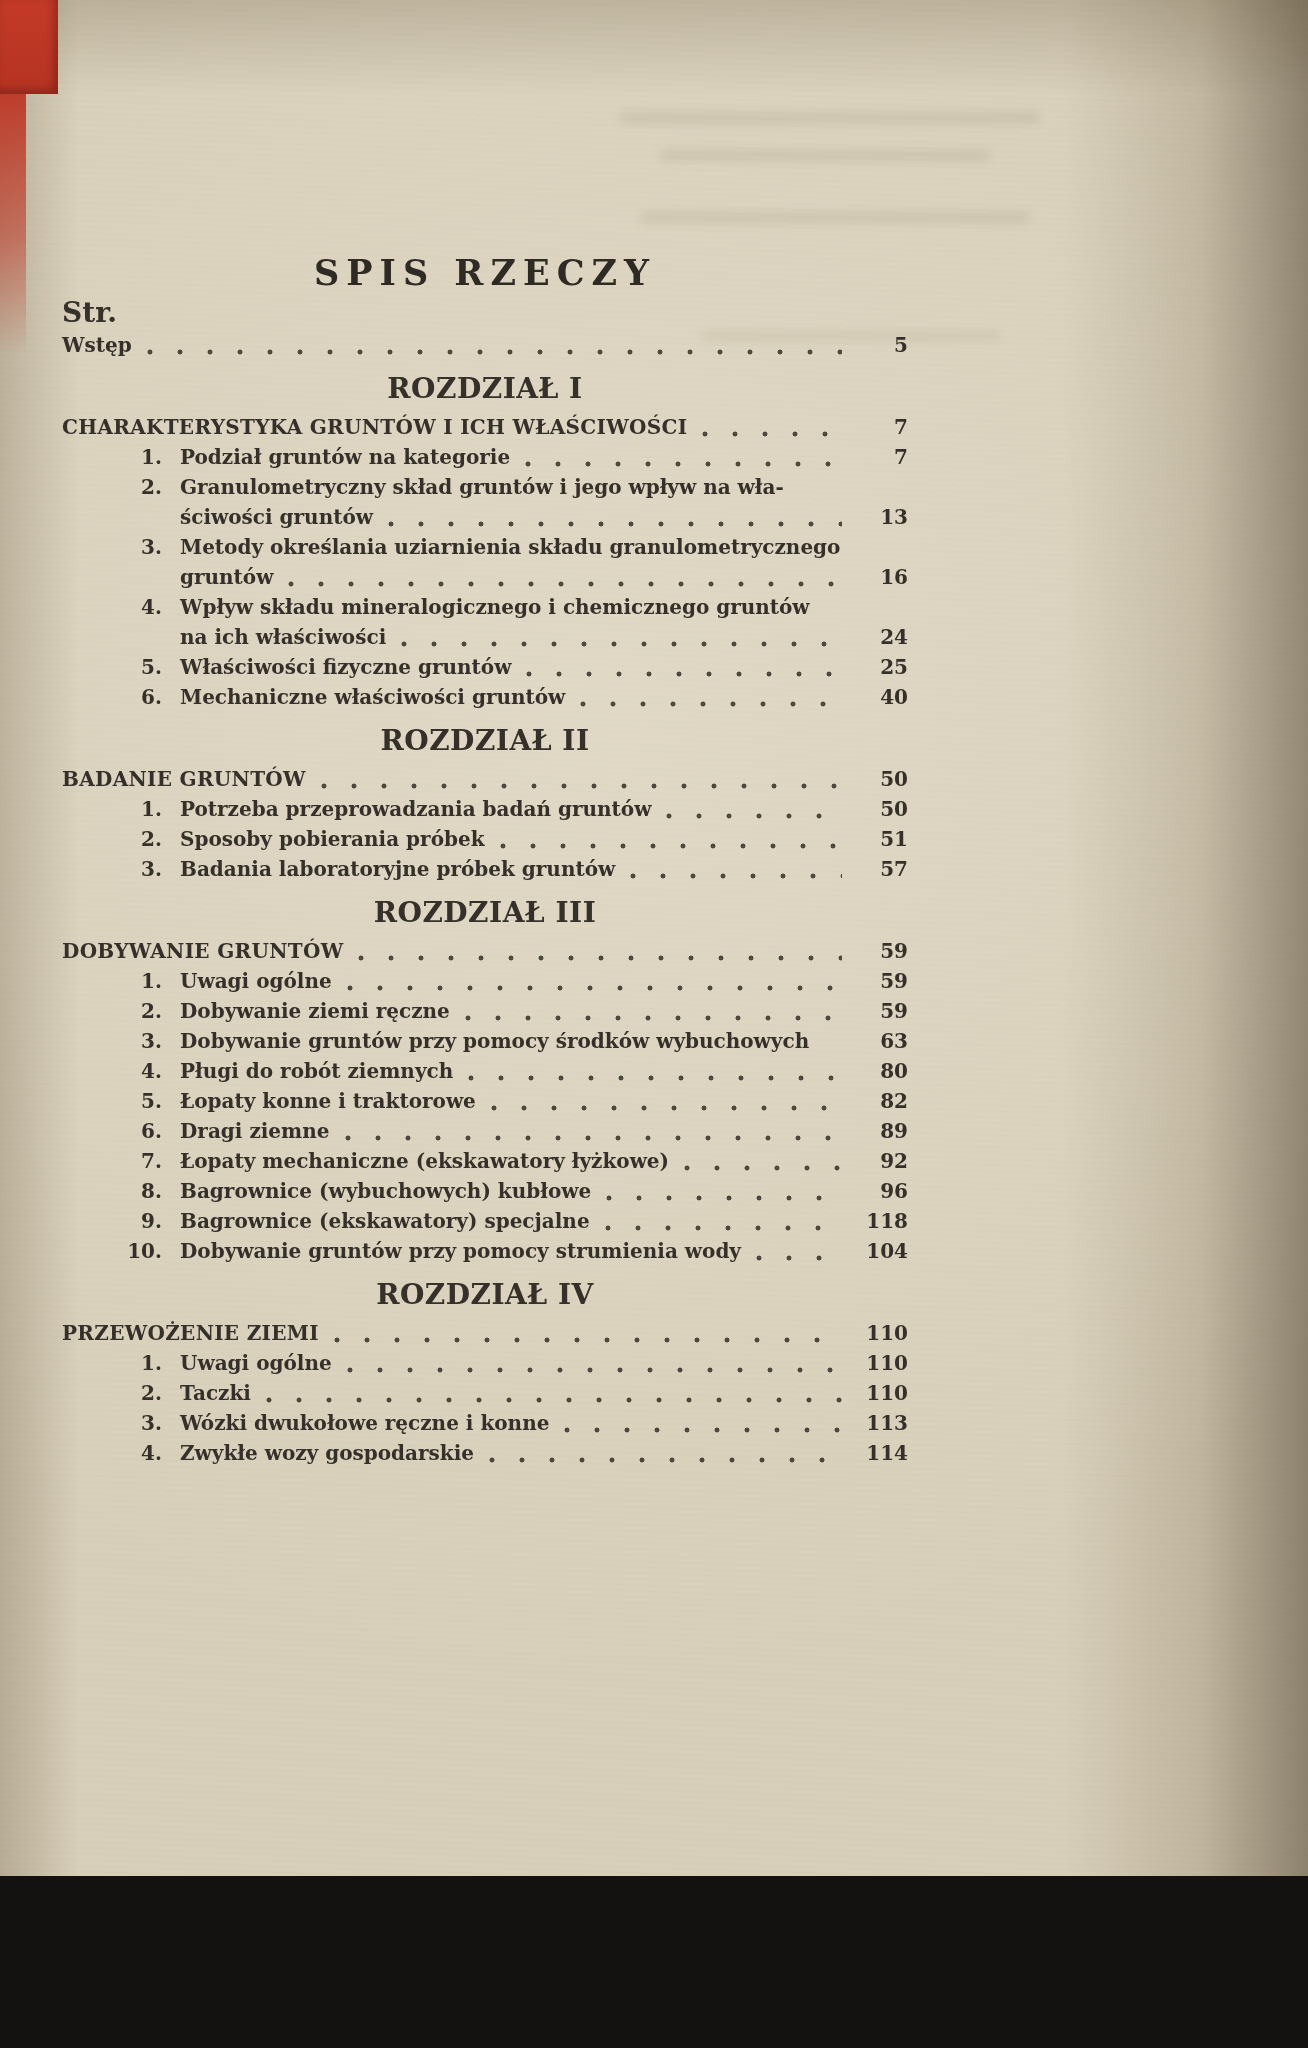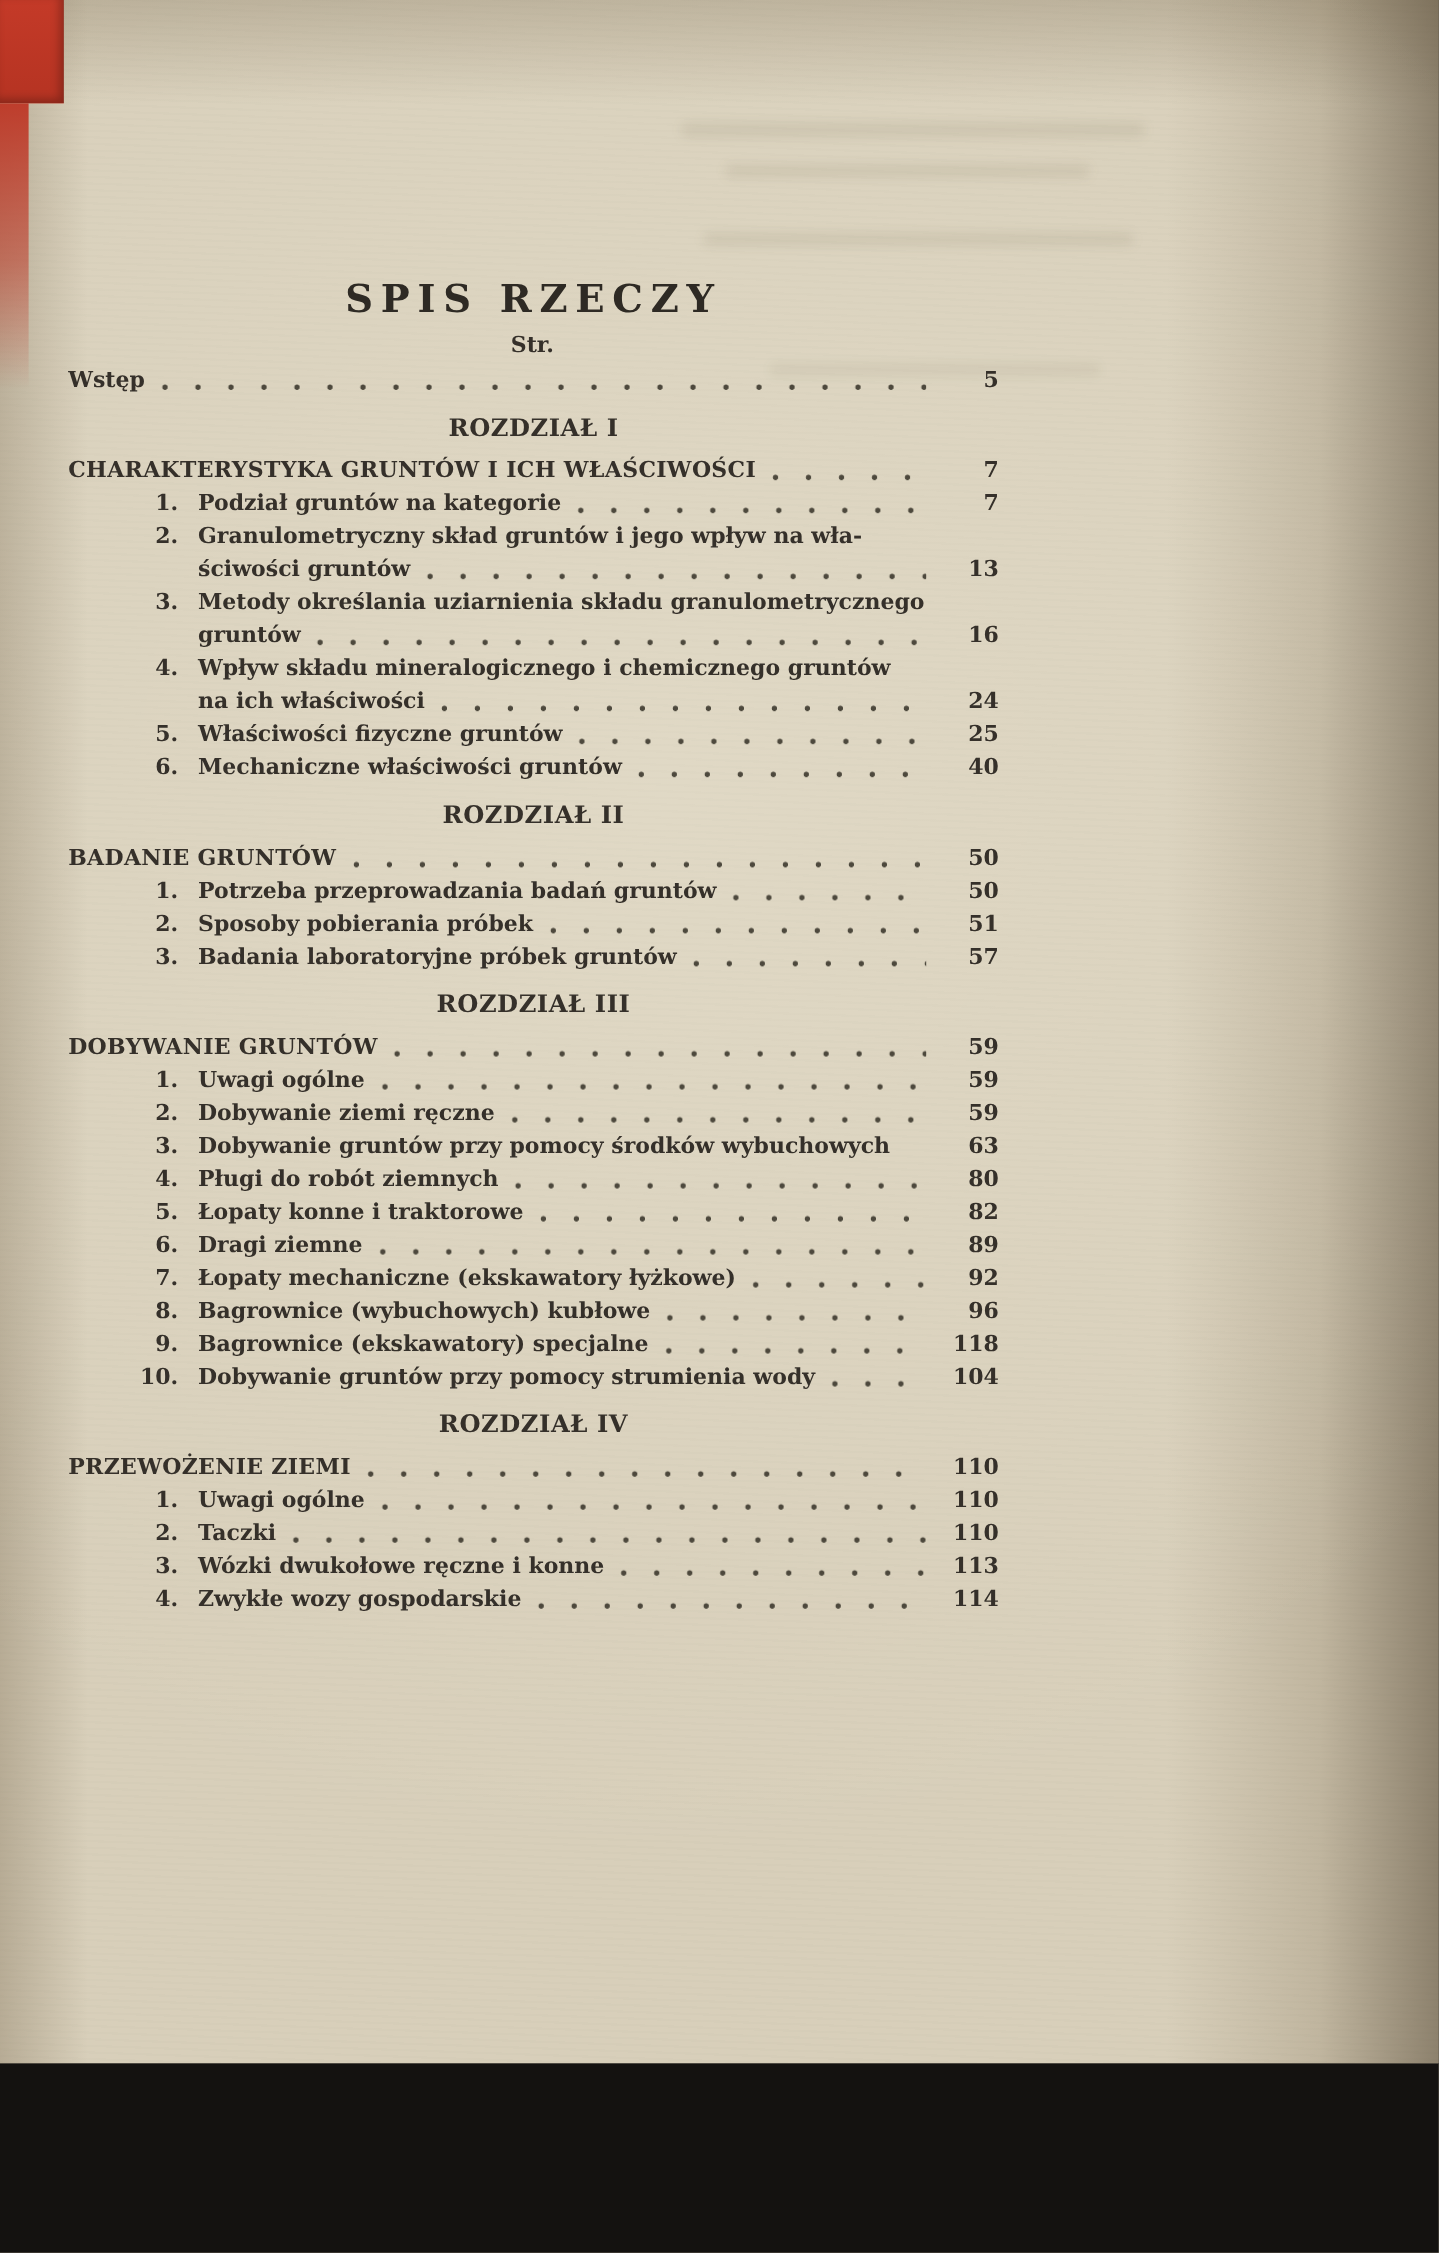--- a/index.html
+++ b/index.html
@@ -37,40 +37,40 @@
   }
   h1.title{
     margin:0 0 4px 0;
     font-size:35px;line-height:42px;
     letter-spacing:7px;
     text-align:center;
     font-weight:700;
     color:#2e2a24;
   }
   .str-label{
-    text-align:center;font-size:20px;line-height:30px;margin:2px 2px 2px 0;
+    text-align:left;font-size:28px;line-height:30px;margin:2px 2px 2px 0;
   }
   .row{
     display:flex;align-items:baseline;
     font-size:20px;line-height:30px;
   }
   .row .num{flex:0 0 100px;text-align:right;}
   .row .num + .txt{margin-left:18px;}
   .row.cont{padding-left:118px;}
   .row .txt{flex:0 1 auto;white-space:nowrap;}
   .row .leader{
     flex:1 1 20px;min-width:16px;align-self:stretch;
     margin:0 8px 0 14px;
     background-image:radial-gradient(circle at 4px 22px, rgba(52,48,38,0.85) 2.1px, rgba(0,0,0,0) 2.8px);
     background-size:30px 30px;background-repeat:repeat-x;
   }
   .row .fill{flex:1 1 20px;min-width:10px;}
   .row .pg{flex:0 0 auto;min-width:58px;text-align:right;}
   .chap-heading{
-    text-align:center;font-size:22px;line-height:30px;
+    text-align:center;font-size:28px;line-height:30px;
     margin:14px 0 8px 0;letter-spacing:0.5px;
   }
   .chap-title .txt{letter-spacing:0.3px;}
   .folio{
     position:absolute;top:1926px;left:68px;width:848px;
     text-align:right;font-size:31px;font-weight:700;color:#2e2a24;
   }
 </style>
 </head>
 <body>

